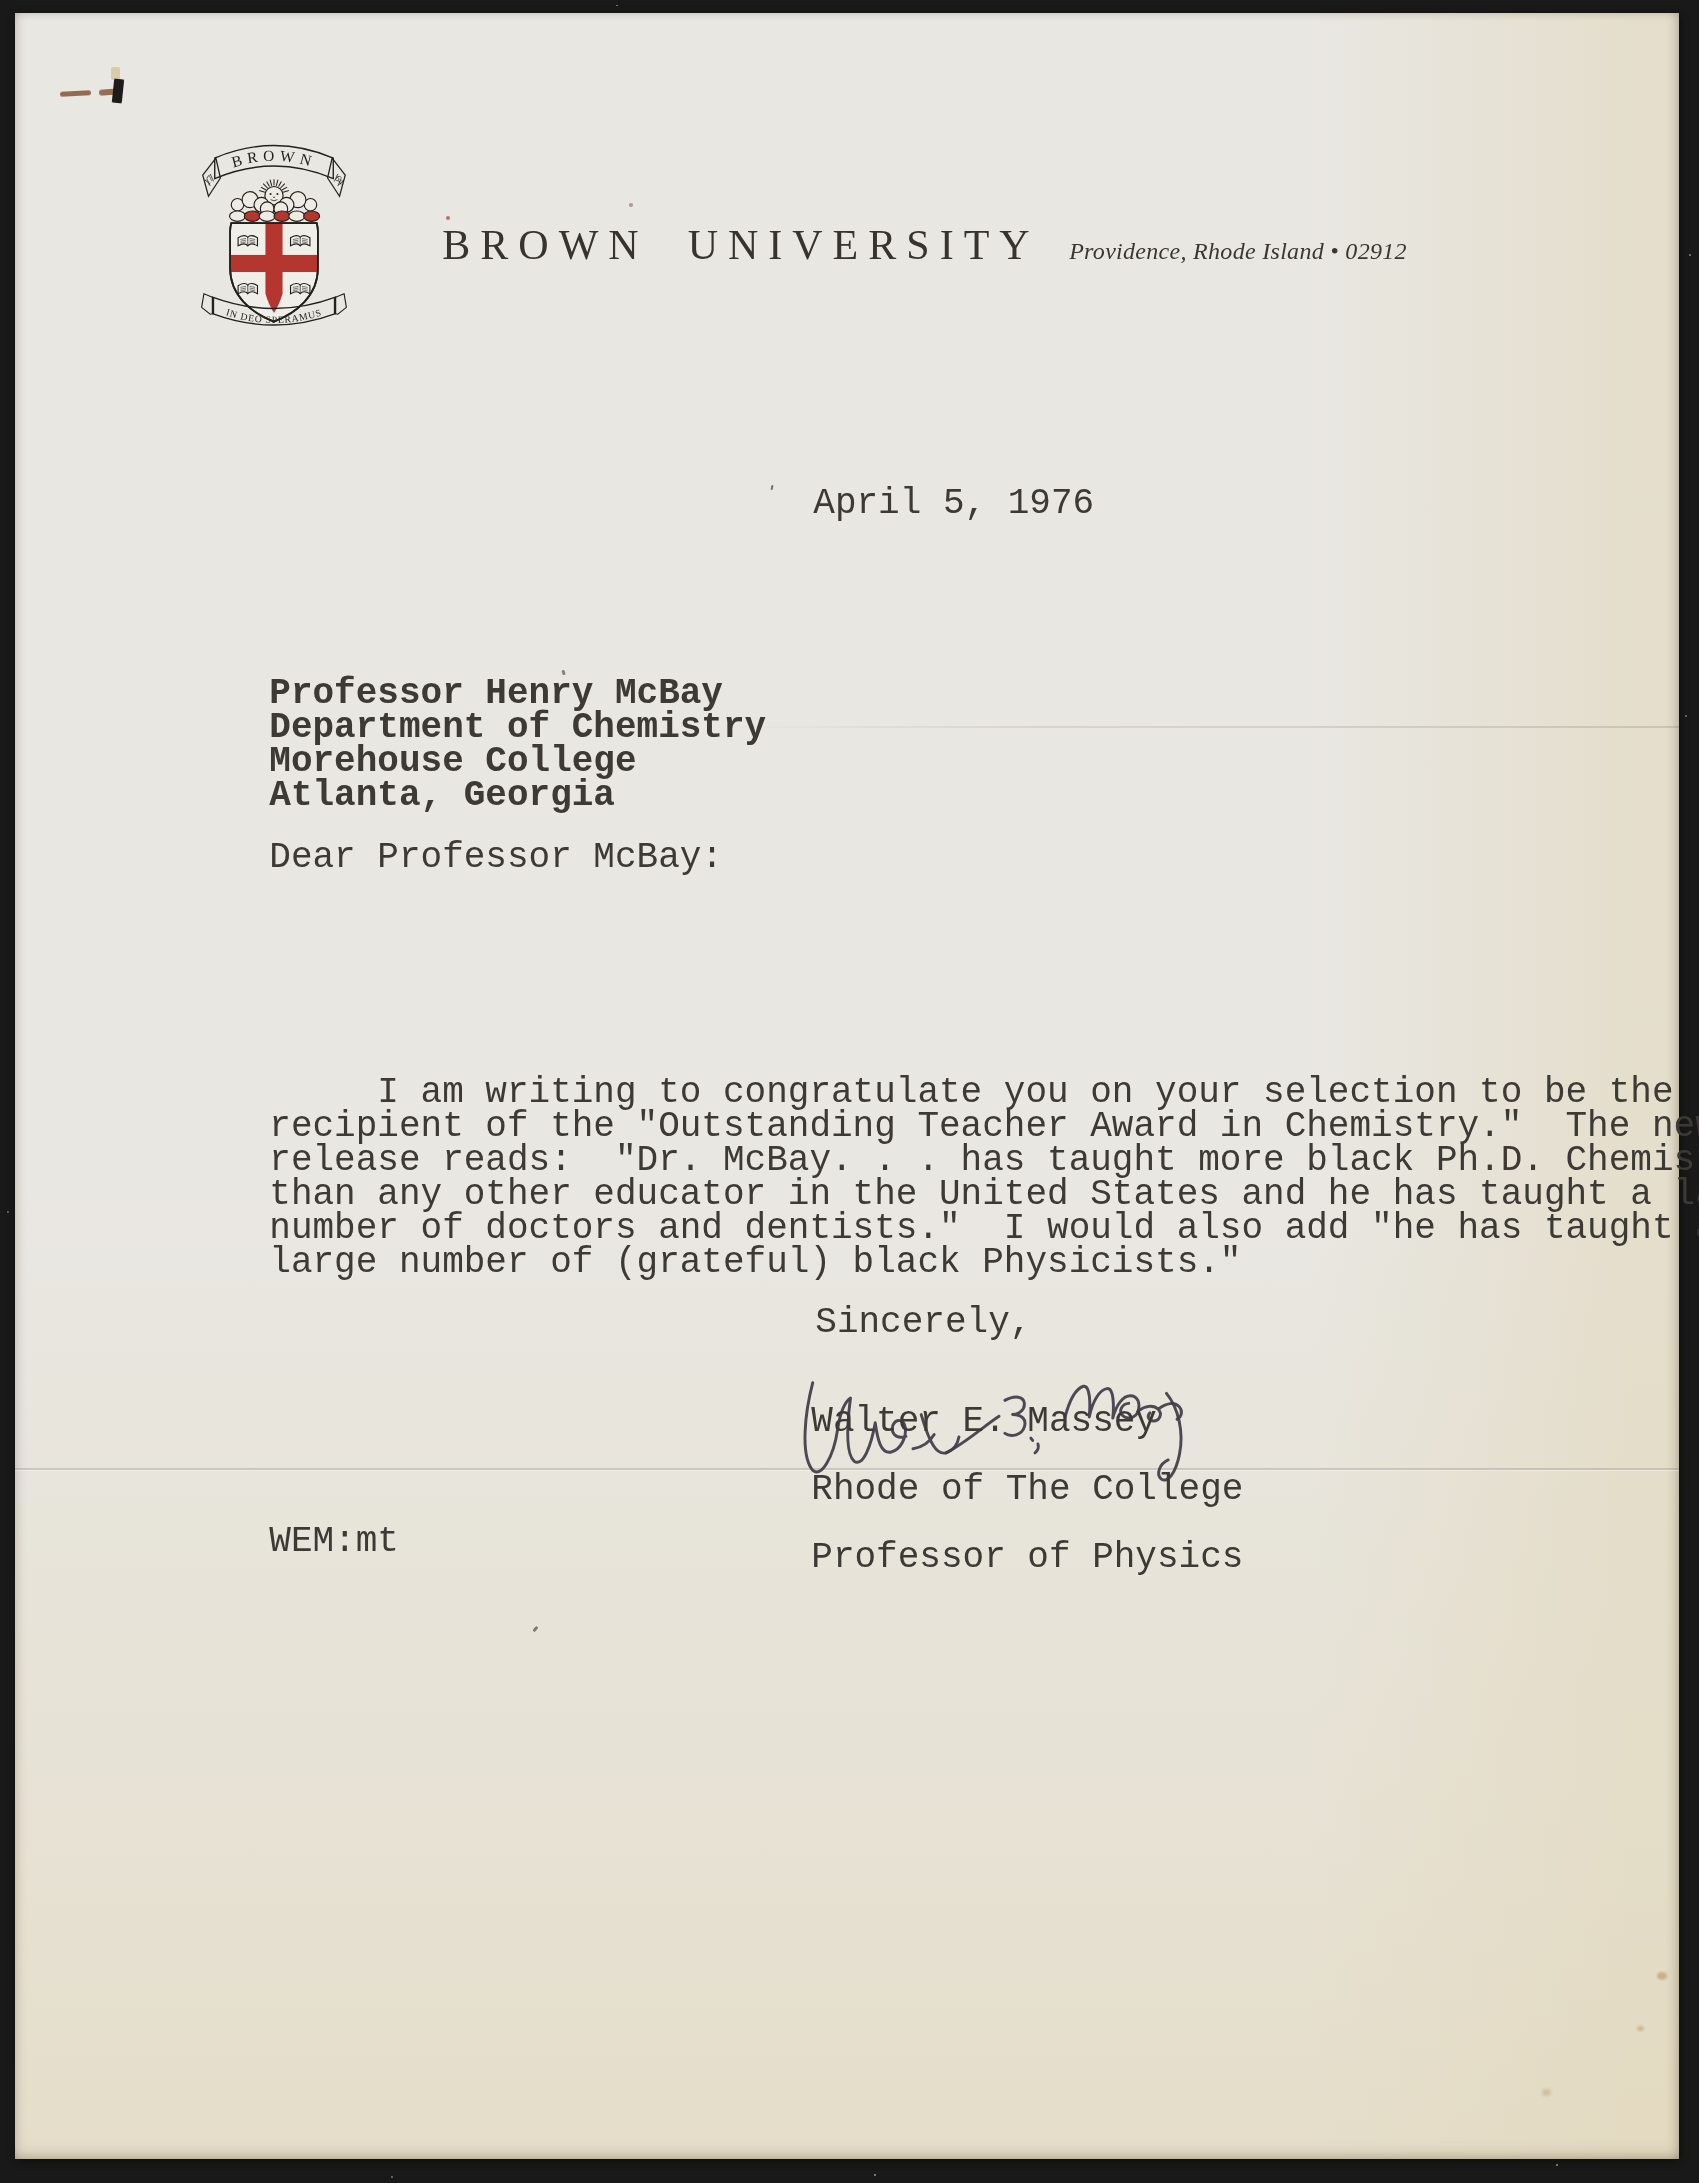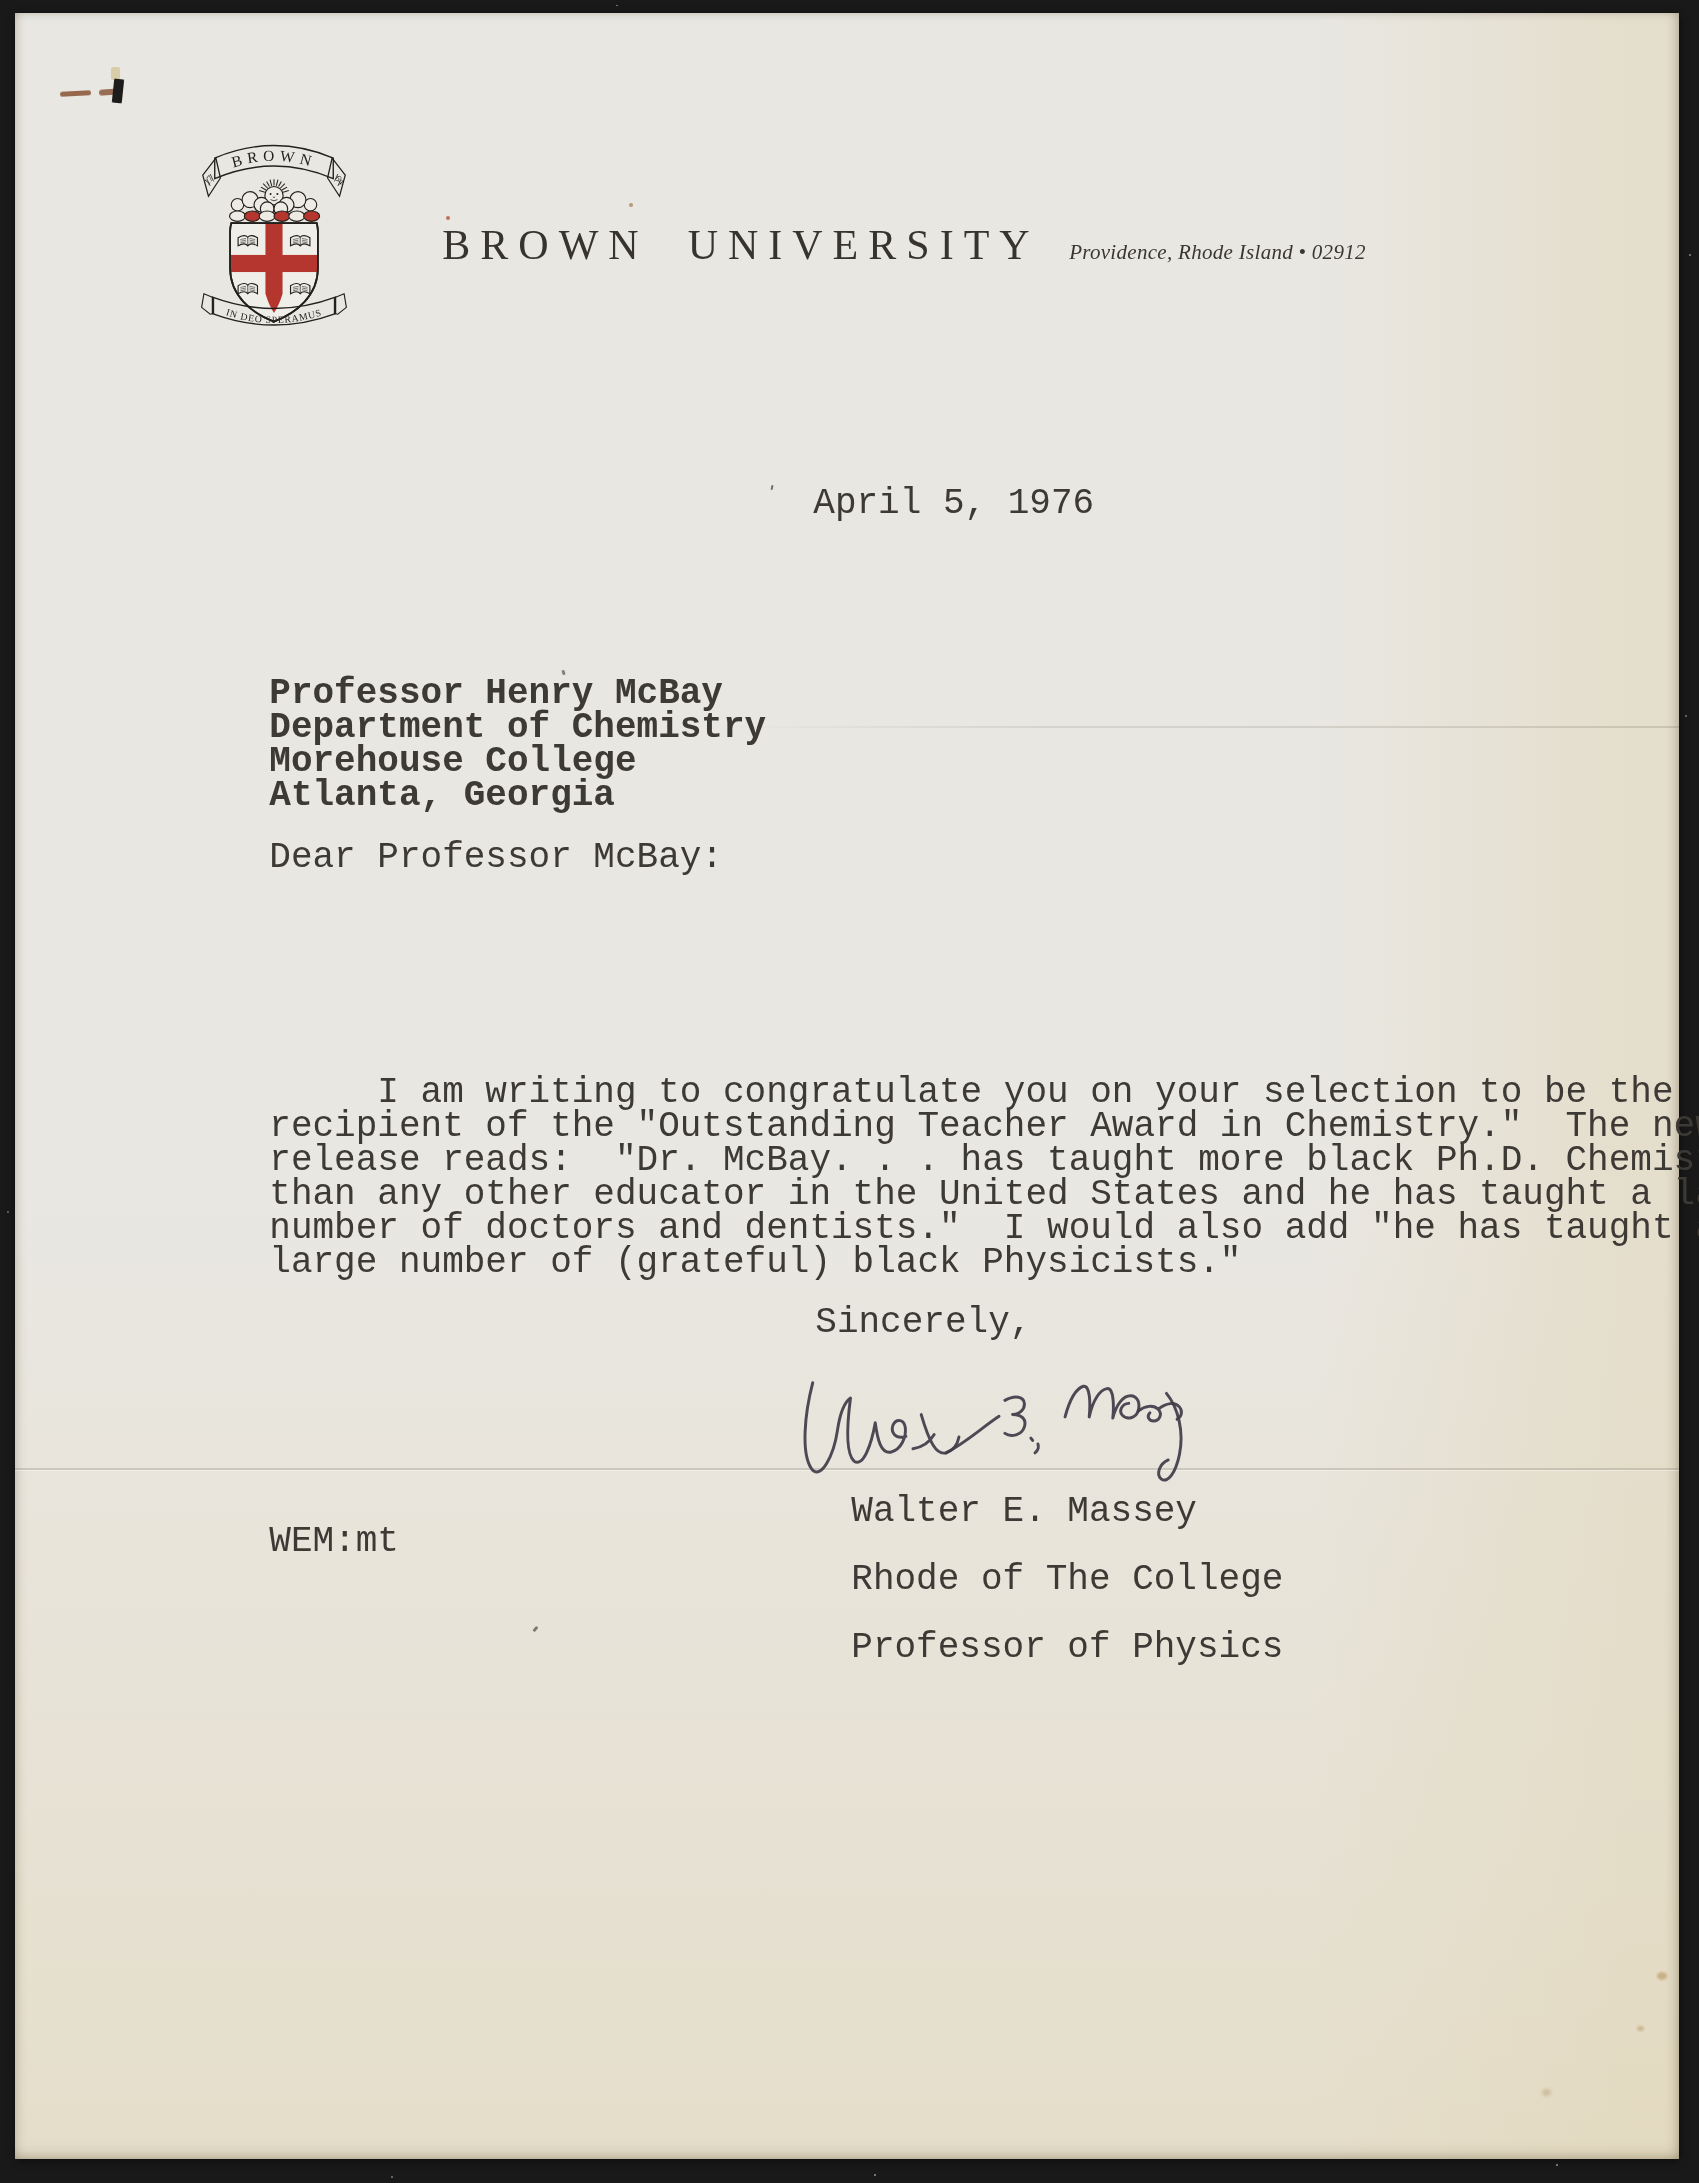--- a/index.html
+++ b/index.html
@@ -23,21 +23,21 @@
   #crease-bottom-hl{top:1457px;height:1.2px;background:rgba(255,255,255,.35);}
   .mono{position:absolute;font-family:"Liberation Mono",monospace;font-size:36px;line-height:34px;
         color:#3d3a36;letter-spacing:0;}
   .pre{white-space:pre;}
   .preline{white-space:pre-line;}
   #letterhead-line{position:absolute;left:427px;top:211px;display:flex;align-items:baseline;
                    color:#37342f;}
   .lh-serif{font-family:"Liberation Serif",serif;font-size:42px;line-height:42px;
             letter-spacing:10px;font-weight:400;}
   .lh-gap1{width:39px;}  .lh-gap2{width:29.5px;}
-  #letterhead-location{font-family:"Liberation Serif",serif;font-style:italic;font-size:21px;
+  #letterhead-location{font-family:"Liberation Serif",serif;font-style:italic;font-size:24px;
             letter-spacing:0.3px;color:#3a3733;}
   .stain{position:absolute;pointer-events:none;}
   #signature-svg{position:absolute;left:773px;top:1347px;}
   .sigstroke{fill:none;stroke:#3f3c48;stroke-width:5;stroke-linecap:round;stroke-linejoin:round;opacity:.92;}
   .crest-line{stroke:#23211d;fill:none;}
 </style>
 </head>
 <body>
 
 <div id="stage">
@@ -193,21 +193,21 @@
       <path class="sigstroke" d="M 42,38 C 28,92 22,158 40,184 C 56,205 78,160 84,118 C 88,92 94,72 106,64 C 100,110 98,158 112,171 C 128,183 142,140 148,106 C 152,136 158,158 174,156 C 192,152 201,130 199,114 C 197,100 184,98 178,110 C 174,122 182,135 200,129"></path>
       <path class="sigstroke" d="M 212,150 C 228,148 240,139 248,126 M 226,92 C 240,140 252,161 268,157 C 281,153 288,141 290,130"></path>
       <path class="sigstroke" d="M 268,157 C 300,141 332,112 358,95"></path>
       <path class="sigstroke" d="M 368,68 C 386,58 400,62 401,73 C 402,85 390,92 381,92 C 397,92 405,100 401,113 C 397,127 378,131 368,124"></path>
       <path class="sigstroke" d="M 412,132 l 3,4 M 424,142 c 2,6 0,11 -5,15"></path>
       <path class="sigstroke" d="M 470,96 C 478,66 489,48 501,44 C 513,42 513,74 511,96 C 517,68 529,50 541,48 C 553,46 553,78 551,98 C 557,74 569,60 581,60 C 593,60 598,73 594,86 C 590,98 575,102 567,93 C 561,86 566,74 578,73"></path>
       <path class="sigstroke" d="M 594,86 C 606,77 620,75 628,83 C 636,91 630,103 620,103 C 612,103 608,95 614,89 M 628,83 C 642,72 656,70 664,79 C 670,86 668,96 660,100"></path>
       <path class="sigstroke" d="M 642,56 C 662,80 672,122 664,160 C 658,190 644,210 633,201 C 624,193 630,176 645,169"></path>
     </svg>
 
-    <div class="mono preline" style="left:796px;top:1448px;margin-left:40px;">
+    <div class="mono preline" style="left:796px;top:1358px;">
       <div>Walter E. Massey</div>
       <div>Rhode of The College</div>
       <div>Professor of Physics</div>
     </div>
 
     <div class="mono pre" style="left:254px;top:1512px;">WEM:mt</div>
 
   </div>
 </div>
 

